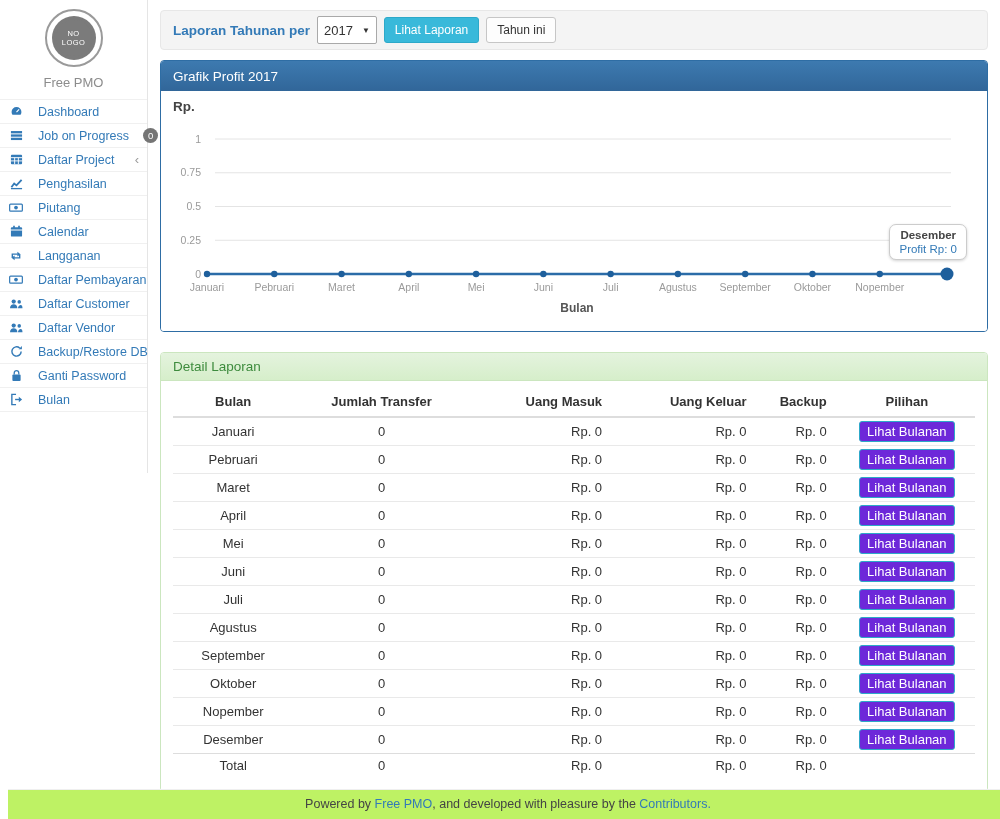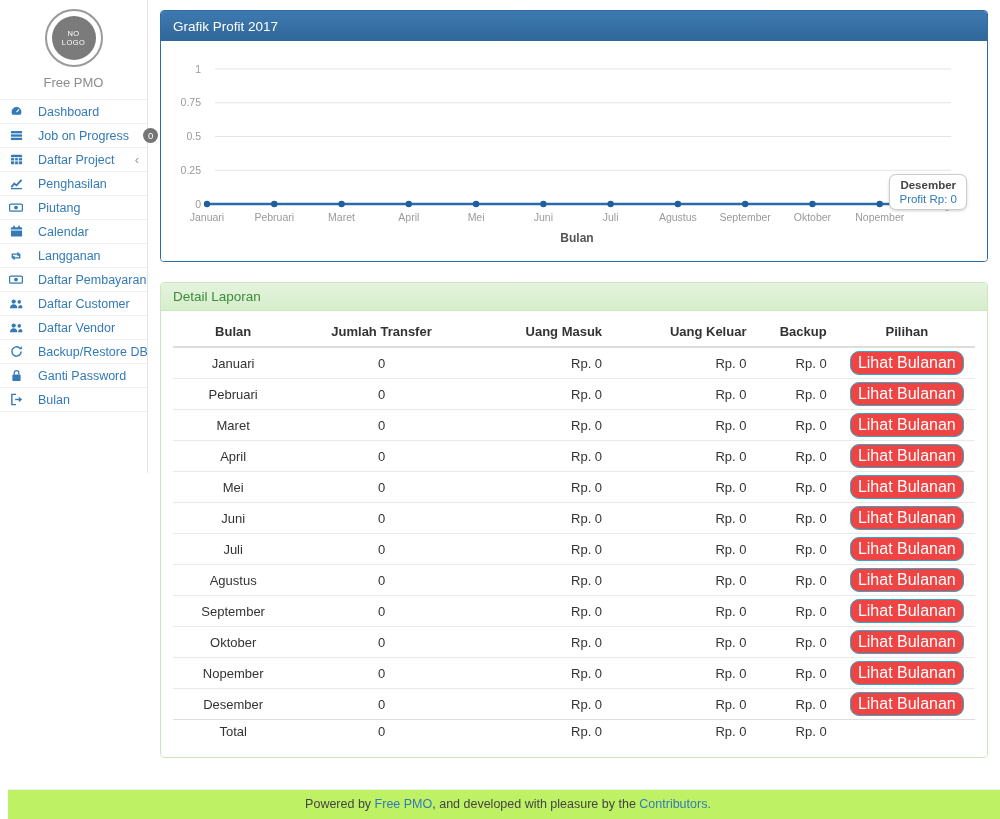--- a/index.html
+++ b/index.html
@@ -57,22 +57,22 @@
   .detail-panel{margin-top:20px;border:1px solid #cbe6bf;border-radius:4px;overflow:hidden;}
   .detail-header{background:linear-gradient(#e4f3de,#d6eeca);color:#3d8b3d;height:27px;
     padding:0 12px;display:flex;align-items:center;font-size:13.5px;border-bottom:1px solid #cbe6bf;}
   .detail-body{background:#fff;padding:6px 12px 14px;}
   table.report{width:100%;border-collapse:collapse;font-size:13px;color:#333;}
   table.report th{border-bottom:2px solid #ddd;padding:7px 4px;font-weight:bold;}
   table.report td{border-top:1px solid #e9e9e9;padding:3px 4px;height:17px;}
   table.report .al-c{text-align:center;}
   table.report .al-r{text-align:right;padding-right:12px;}
   table.report tr.total td{font-weight:normal;border-top:1px solid #ddd;}
-  .btn-month{background:#ef4444;border:1px solid #2da9c9;color:#fff;font-size:16px;
-    padding:2px 7px;border-radius:9px;cursor:pointer;display:inline-block;}
+  .btn-month{background:#6d28d9;border:1px solid #2da9c9;color:#fff;font-size:13px;
+    padding:2px 7px;border-radius:3px;cursor:pointer;display:inline-block;}
   
   .footer{position:absolute;left:8px;top:789px;width:1000px;height:36px;background:#bef264;
     border-top:1px solid #efefef;box-sizing:border-box;text-align:center;
     font-size:12.5px;color:#444;padding-top:7px;}
   .footer a{color:#337ab7;text-decoration:none;cursor:pointer;}
 </style>
 </head>
 <body>
 
 <div class="sidebar">
@@ -218,24 +218,34 @@
           </svg>
         </span>
         <span>Bulan</span>
       </div>
     </div>
 </div>
 
 <div class="main">
 
 
+  <div class="filter-bar">
+    <span class="filter-label">Laporan Tahunan per</span>
+    <span class="select-box">
+      <span>2017</span>
+      <span class="arrow">▼</span>
+    </span>
+    <span class="btn btn-info">Lihat Laporan</span>
+    <span class="btn btn-default">Tahun ini</span>
+  </div>
 
   <div class="chart-panel">
     <div class="chart-header">Grafik Profit 2017</div>
     <div class="chart-body">
+      <div class="ylabel">Rp.</div>
       <svg id="profit-chart" width="806" height="202">
           <text x="30" y="158.5" text-anchor="end" font-size="10.5" fill="#9a9a9a">0</text>
           <line x1="44" y1="121.25" x2="780" y2="121.25" stroke="#e4e4e4" stroke-width="1"></line>
           <text x="30" y="124.75" text-anchor="end" font-size="10.5" fill="#9a9a9a">0.25</text>
           <line x1="44" y1="87.5" x2="780" y2="87.5" stroke="#e4e4e4" stroke-width="1"></line>
           <text x="30" y="91" text-anchor="end" font-size="10.5" fill="#9a9a9a">0.5</text>
           <line x1="44" y1="53.75" x2="780" y2="53.75" stroke="#e4e4e4" stroke-width="1"></line>
           <text x="30" y="57.25" text-anchor="end" font-size="10.5" fill="#9a9a9a">0.75</text>
           <line x1="44" y1="20" x2="780" y2="20" stroke="#e4e4e4" stroke-width="1"></line>
           <text x="30" y="23.5" text-anchor="end" font-size="10.5" fill="#9a9a9a">1</text>

